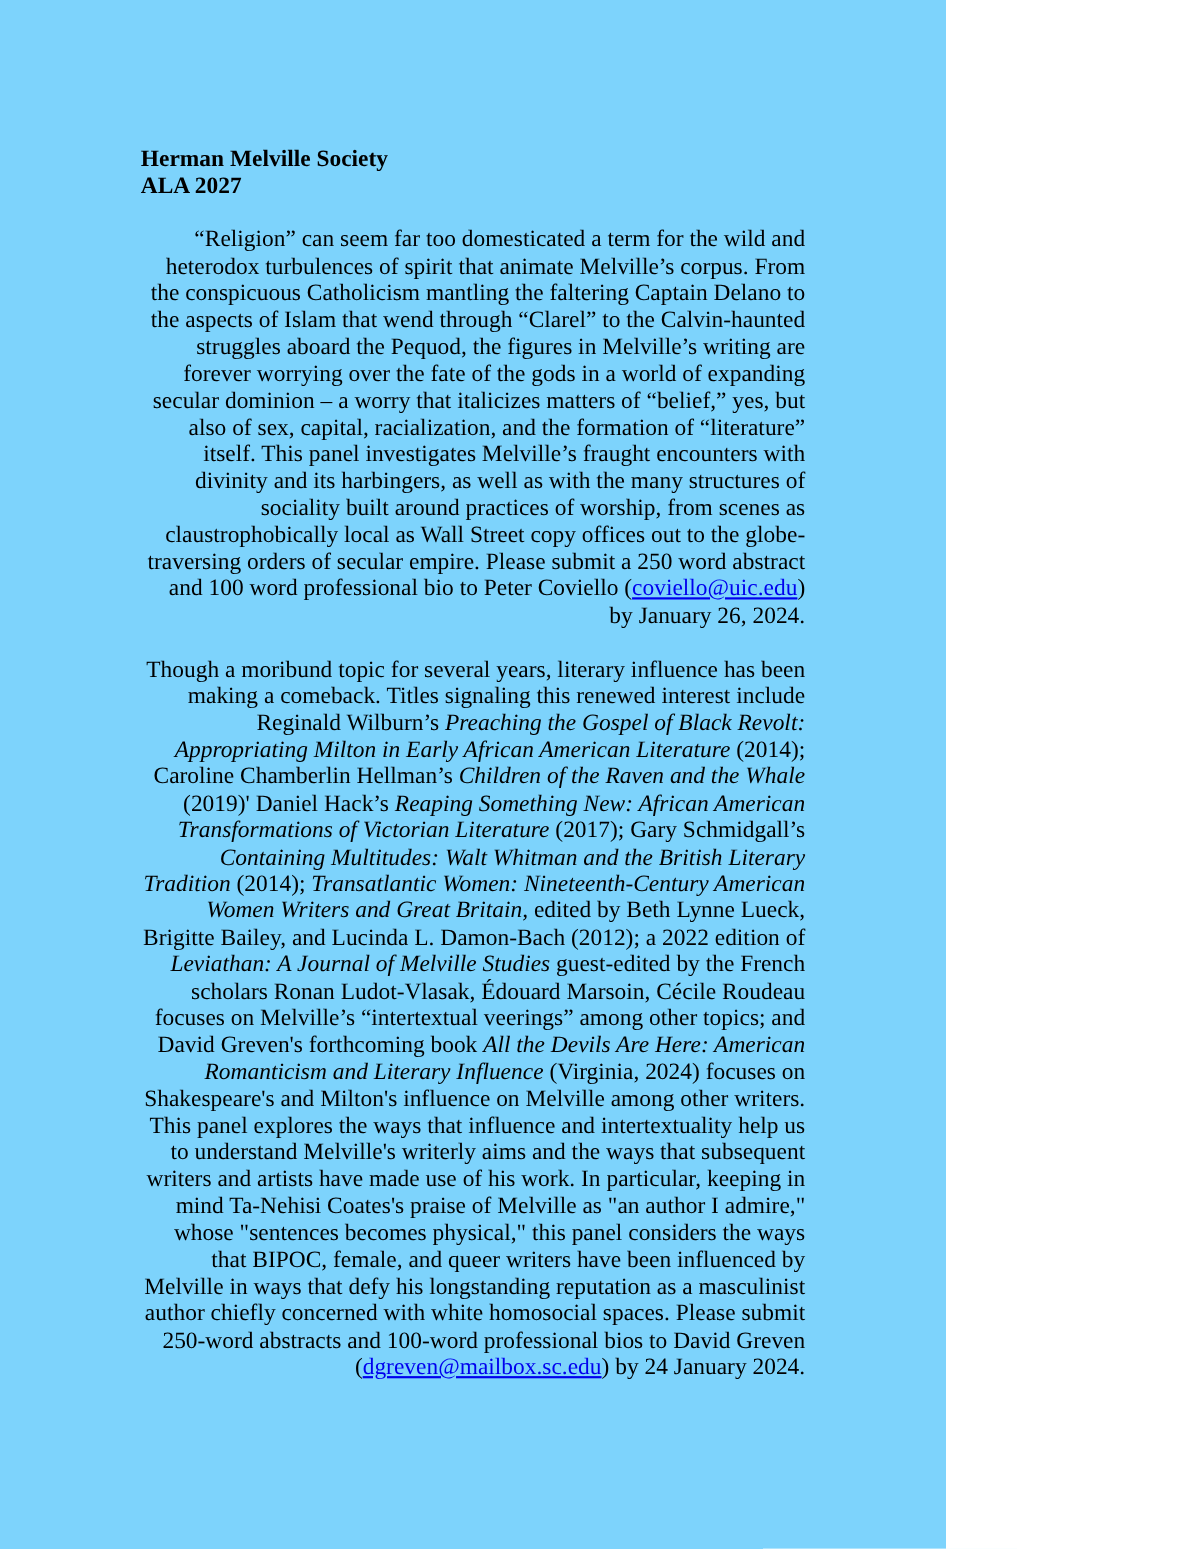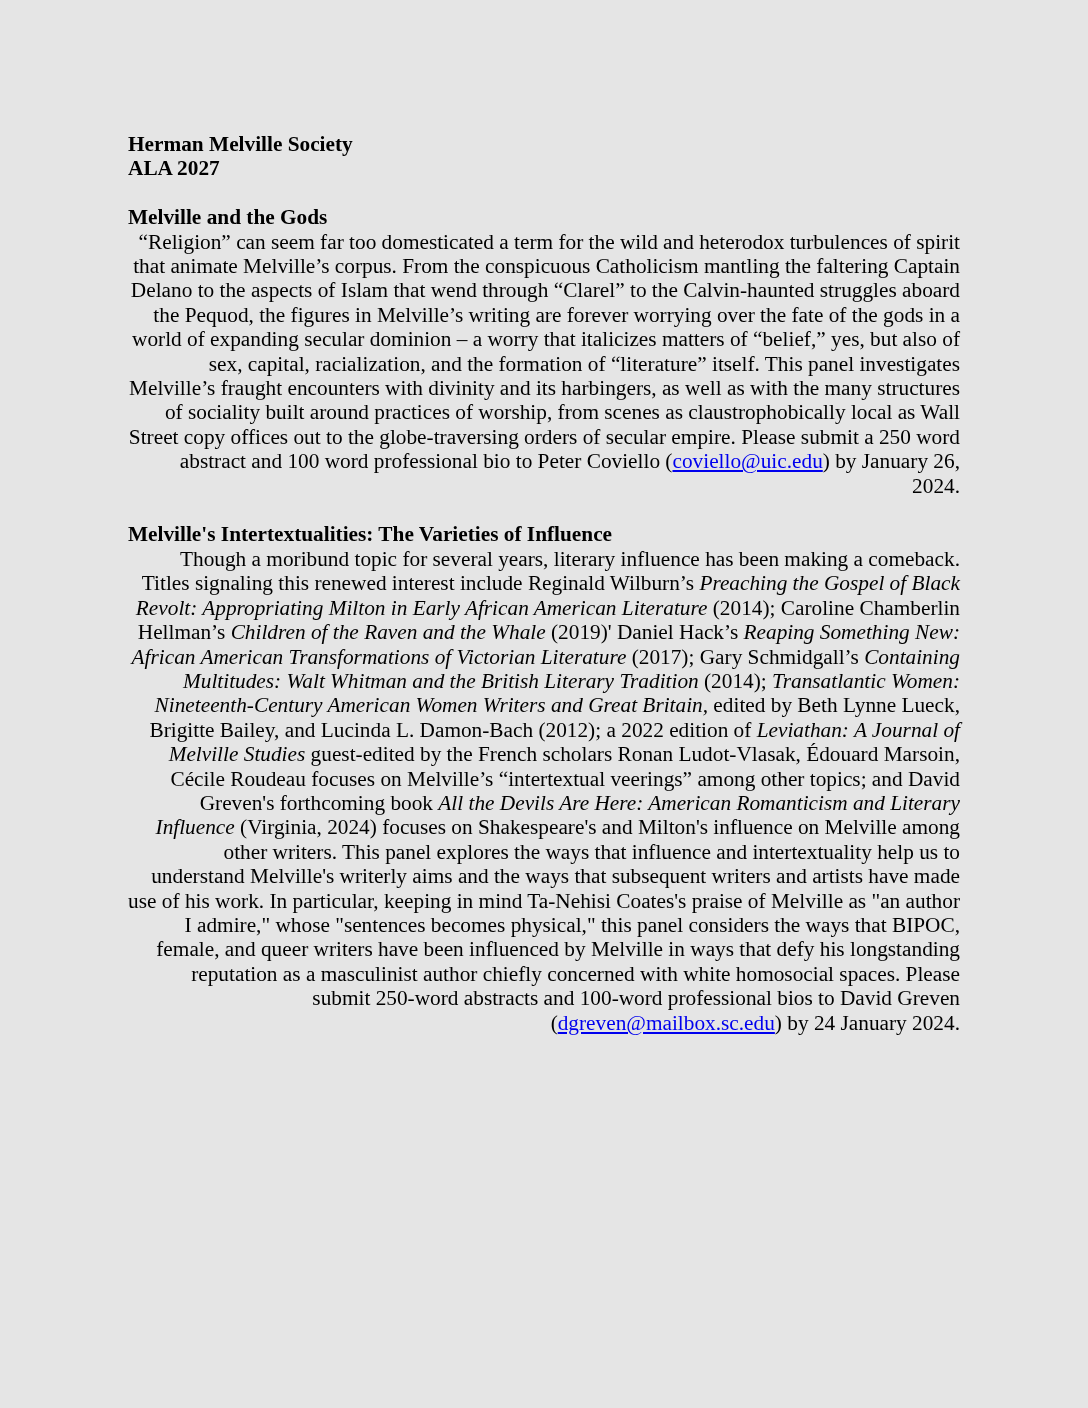--- a/index.html
+++ b/index.html
@@ -2,24 +2,24 @@
 <html><head>
 <meta charset="utf-8">
 <style>
   html, body {
     margin: 0;
     padding: 0;
     background: #ffffff;
   }
   .page {
     position: relative;
-    width: 1088px;
+    width: 860px;
     height: 1408px;
     box-sizing: border-box;
-    background: #e5e5e5;
+    background: #7dd3fc;
     padding: 132px 128px 0 128px;
     font-family: "Liberation Serif", "DejaVu Serif", serif;
     font-size: 21.3px;
     line-height: 24.4px;
     color: #000000;
     overflow: hidden;
   }
   .doc-header p {
     margin: 0;
     font-weight: bold;
@@ -50,22 +50,20 @@
 <body>
 
 <div class="page">
 
   <div class="doc-header">
     <p>Herman Melville Society</p>
     <p>ALA 2027</p>
   </div>
 
   <div class="doc-section">
-    <h2 class="section-heading">Melville and the Gods</h2>
     <p class="section-paragraph"><span>“Religion” can seem far too domesticated a term for the wild and heterodox turbulences of spirit that animate Melville’s corpus. From the conspicuous Catholicism mantling the faltering Captain Delano to the aspects of Islam that wend through “Clarel” to the Calvin-haunted struggles aboard the Pequod, the figures in Melville’s writing are forever worrying over the fate of the gods in a world of expanding secular dominion – a worry that italicizes matters of “belief,” yes, but also of sex, capital, racialization, and the formation of “literature” itself. This panel investigates Melville’s fraught encounters with divinity and its harbingers, as well as with the many structures of sociality built around practices of worship, from scenes as claustrophobically local as Wall Street copy offices out to the globe-traversing orders of secular empire. Please submit a 250 word abstract and 100 word professional bio to Peter Coviello (</span><a class="email-link" href="#">coviello@uic.edu</a><span>) by January 26, 2024.</span></p>
   </div>
 
   <div class="doc-section">
-    <h2 class="section-heading">Melville's Intertextualities: The Varieties of Influence</h2>
     <p class="section-paragraph"><span>Though a moribund topic for several years, literary influence has been making a comeback. Titles signaling this renewed interest include Reginald Wilburn’s </span><em>Preaching the Gospel of Black Revolt: Appropriating Milton in Early African American Literature</em><span> (2014); Caroline Chamberlin Hellman’s </span><em>Children of the Raven and the Whale</em><span> (2019)' Daniel Hack’s </span><em>Reaping Something New: African American Transformations of Victorian Literature</em><span> (2017); Gary Schmidgall’s </span><em>Containing Multitudes: Walt Whitman and the British Literary Tradition</em><span> (2014); </span><em>Transatlantic Women: Nineteenth-Century American Women Writers and Great Britain,</em><span> edited by Beth Lynne Lueck, Brigitte Bailey, and Lucinda L. Damon-Bach (2012); a 2022 edition of </span><em>Leviathan: A Journal of Melville Studies</em><span> guest-edited by the French scholars Ronan Ludot-Vlasak, Édouard Marsoin, Cécile Roudeau focuses on Melville’s “intertextual veerings” among other topics; and David Greven's forthcoming book </span><em>All the Devils Are Here: American Romanticism and Literary Influence</em><span> (Virginia, 2024) focuses on Shakespeare's and Milton's influence on Melville among other writers. This panel explores the ways that influence and intertextuality help us to understand Melville's writerly aims and the ways that subsequent writers and artists have made use of his work. In particular, keeping in mind Ta-Nehisi Coates's praise of Melville as "an author I admire," whose "sentences becomes physical," this panel considers the ways that BIPOC, female, and queer writers have been influenced by Melville in ways that defy his longstanding reputation as a masculinist author chiefly concerned with white homosocial spaces. Please submit 250-word abstracts and 100-word professional bios to David Greven (</span><a class="email-link" href="#">dgreven@mailbox.sc.edu</a><span>) by 24 January 2024.</span></p>
   </div>
 
 </div>
 
 </body></html>

